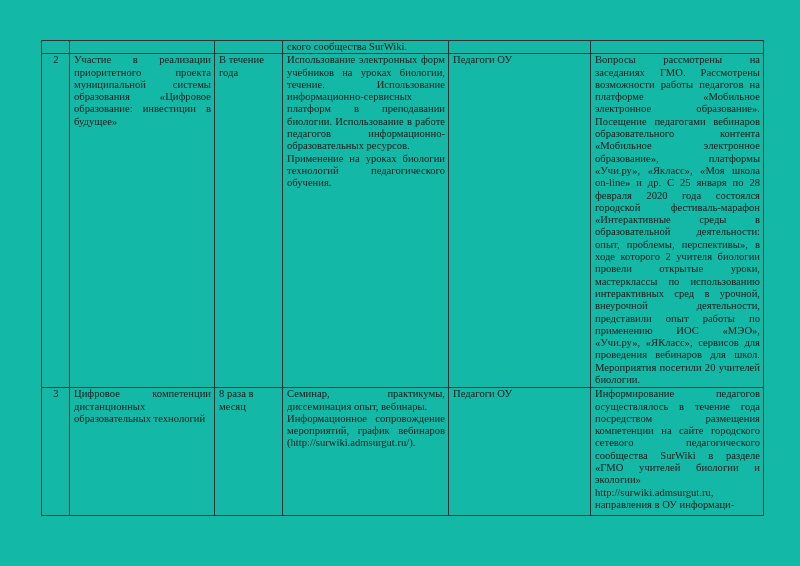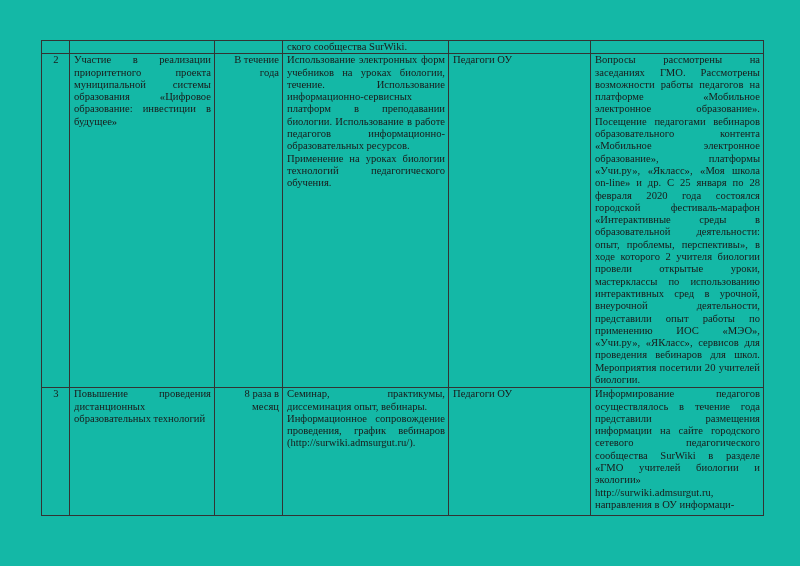--- a/index.html
+++ b/index.html
@@ -16,21 +16,21 @@
     color: #1a1a1a;
   }
   table.doc td {
     border: 1px solid #333;
     vertical-align: top;
     padding: 0 3px 0 4px;
     overflow: hidden;
   }
   td.num { text-align: center; }
   td.just { text-align: justify; }
-  td.center { text-align: right; }
+  td.center { text-align: left; }
   .para { display: block; text-align: justify; }
   .left { text-align: left; }
   col.c1 { width: 28px; }
   col.c2 { width: 145px; }
   col.c3 { width: 68px; }
   col.c4 { width: 166px; }
   col.c5 { width: 142px; }
   col.c6 { width: 173px; }
   tr.r0 td { height: 11px; }
   tr.r1 td { height: 333px; }
@@ -66,24 +66,24 @@
         <td class="center">В течение года</td>
         <td>
           <span class="para">Использование электронных форм учебников на уроках биологии, течение. Использование информационно-сервисных платформ в преподавании биологии. Использование в работе педагогов информационно-образовательных ресурсов.</span>
           <span class="para">Применение на уроках биологии технологий педагогического обучения.</span>
         </td>
         <td>Педагоги ОУ</td>
         <td class="just">Вопросы рассмотрены на заседаниях ГМО. Рассмотрены возможности работы педагогов на платформе «Мобильное электронное образование». Посещение педагогами вебинаров образовательного контента «Мобильное электронное образование», платформы «Учи.ру», «Якласс», «Моя школа on-line» и др. С 25 января по 28 февраля 2020 года состоялся городской фестиваль-марафон «Интерактивные среды в образовательной деятельности: опыт, проблемы, перспективы», в ходе которого 2 учителя биологии провели открытые уроки, мастерклассы по использованию интерактивных сред в урочной, внеурочной деятельности, представили опыт работы по применению ИОС «МЭО», «Учи.ру», «ЯКласс», сервисов для проведения вебинаров для школ. Мероприятия посетили 20 учителей биологии.</td>
       </tr>
       <tr class="r2">
         <td class="num">3</td>
-        <td class="just">Повышение проведения дистанционных образовательных технологий</td>
+        <td class="just">Цифровое компетенции дистанционных образовательных технологий</td>
         <td class="center">8 раза в месяц</td>
         <td>
           <span class="para">Семинар, практикумы, диссеминация опыт, вебинары.</span>
-          <span class="para">Информационное сопровождение проведения, график вебинаров (http://surwiki.admsurgut.ru/).</span>
+          <span class="para">Информационное сопровождение мероприятий, график вебинаров (http://surwiki.admsurgut.ru/).</span>
         </td>
         <td>Педагоги ОУ</td>
-        <td class="just">Информирование педагогов осуществлялось в течение года представили размещения информации на сайте городского сетевого педагогического сообщества SurWiki в разделе «ГМО учителей биологии и экологии» http://surwiki.admsurgut.ru, направления в ОУ информаци-</td>
+        <td class="just">Информирование педагогов осуществлялось в течение года посредством размещения компетенции на сайте городского сетевого педагогического сообщества SurWiki в разделе «ГМО учителей биологии и экологии» http://surwiki.admsurgut.ru, направления в ОУ информаци-</td>
       </tr>
     </tbody>
   </table>
 </div>
 
 </body></html>

